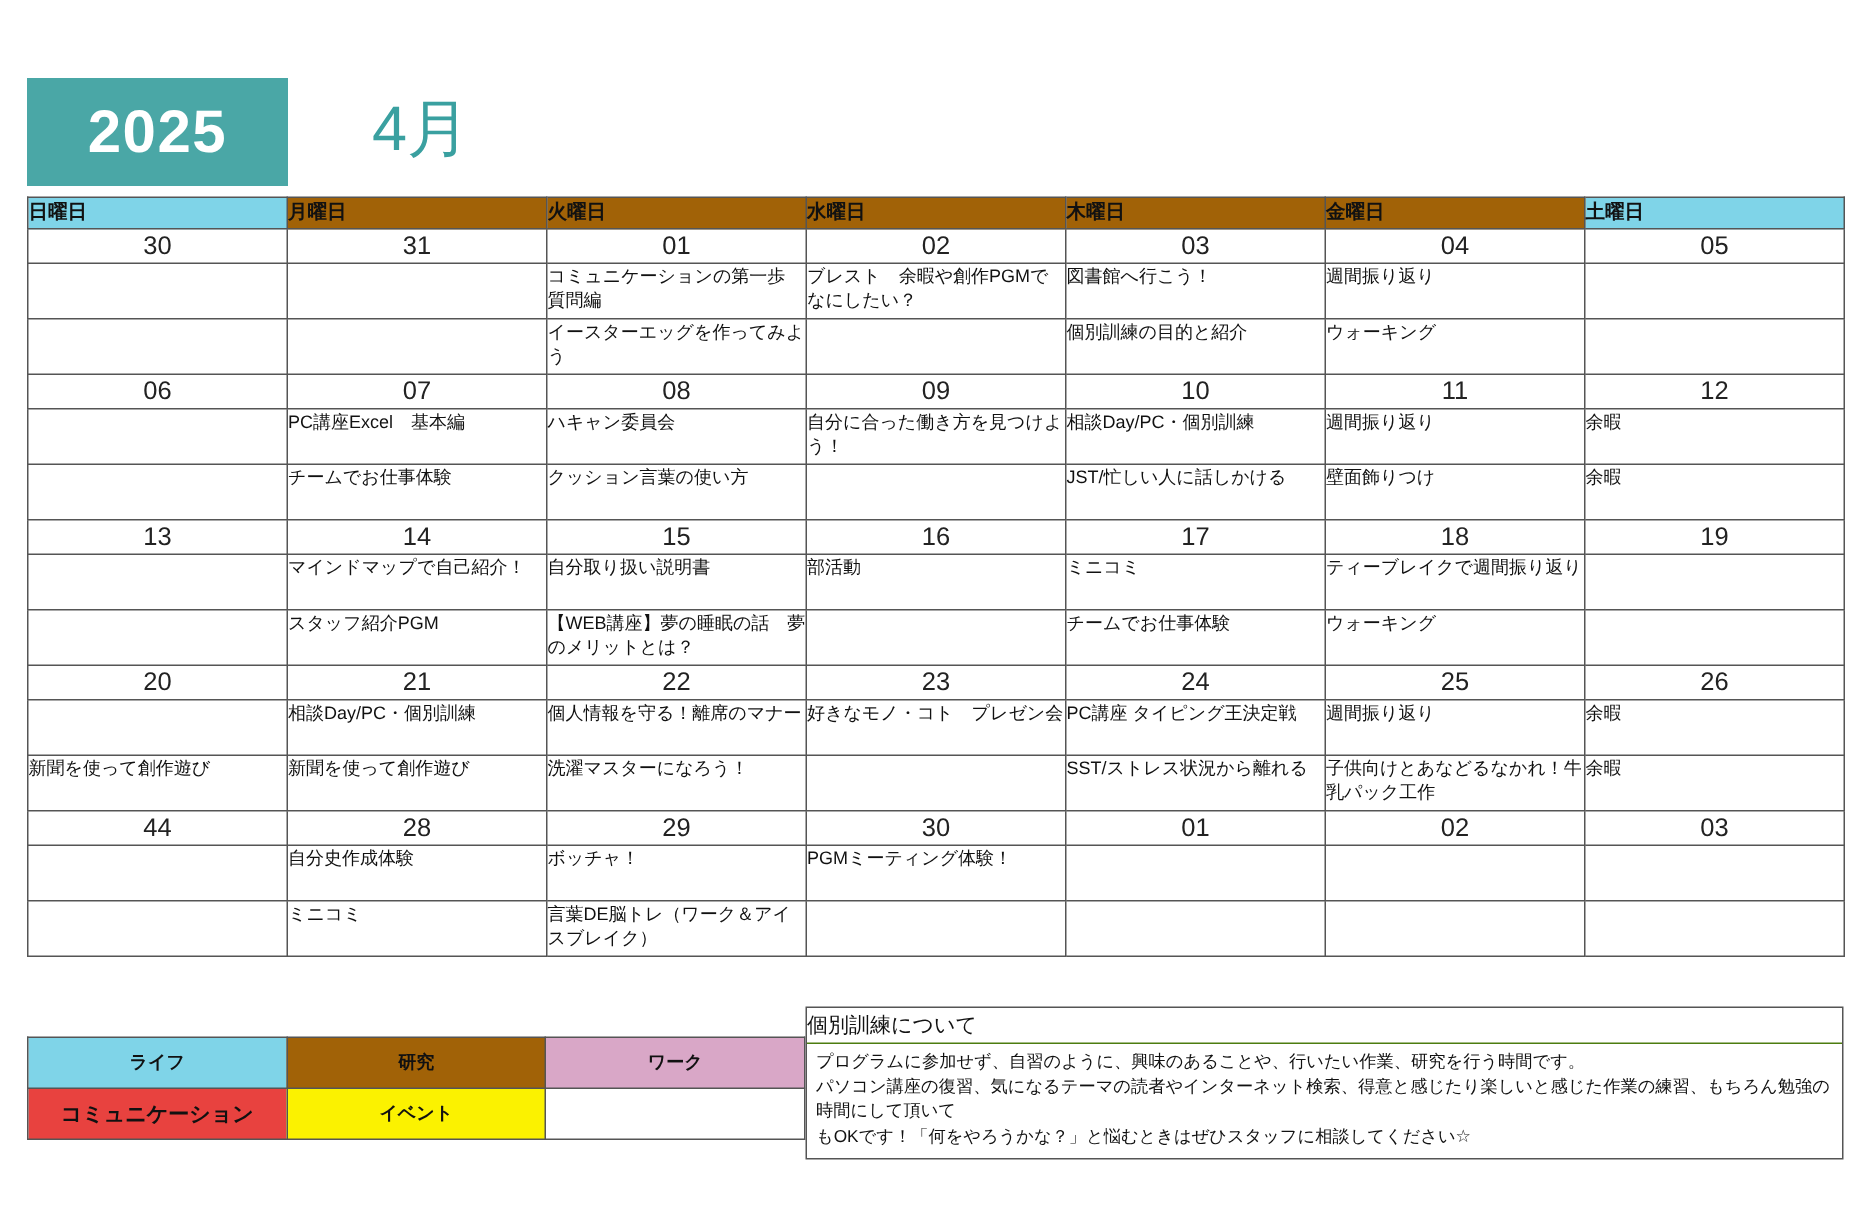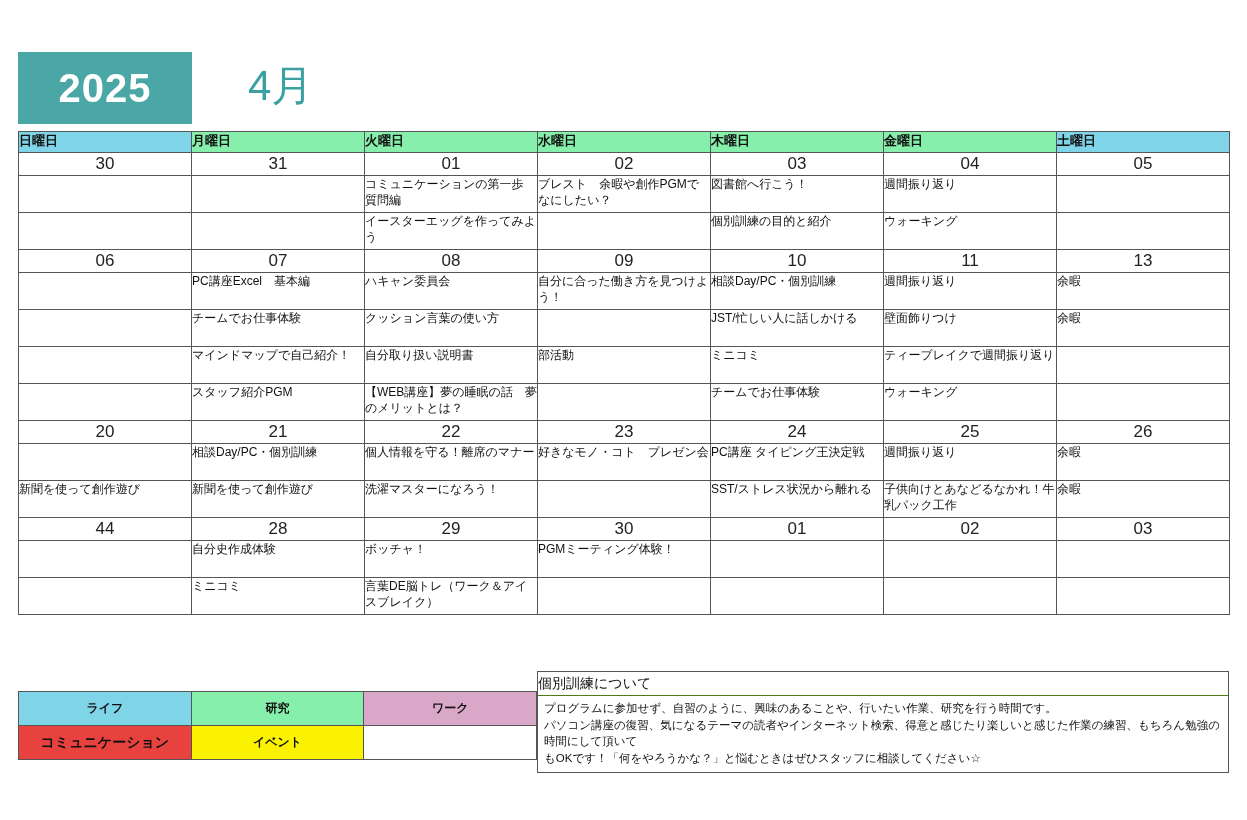--- a/index.html
+++ b/index.html
@@ -98,21 +98,21 @@
   .note-title{
     font-size:14px;font-weight:normal;
     padding:3px 0 2px 0;color:#111;
     border-bottom:1px solid #4d7c0f;
   }
   .note-body{padding:4px 6px;font-size:11.5px;line-height:16px;color:#111;}
   .note-body p{margin:0 0 1px 0;}
 
   
   .bg-cyan{background:#7fd4e8;}
-  .bg-green{background:#86efac;}
+  .bg-green{background:#a16207;}
   .bg-yellow{background:#fbf200;}
   .bg-pink{background:#d9a7c7;}
   .bg-red{background:#e8423f;}
   .bg-white{background:#ffffff;}
 </style>
 </head>
 <body>
 
 <div class="page">
 
@@ -172,39 +172,48 @@
           <td class="evt bg-cyan">ウォーキング</td>
           <td class="evt bg-white"></td>
         </tr>
         <tr>
           <td class="daynum">06</td>
           <td class="daynum">07</td>
           <td class="daynum">08</td>
           <td class="daynum">09</td>
           <td class="daynum">10</td>
           <td class="daynum">11</td>
-          <td class="daynum">13</td>
+          <td class="daynum">12</td>
         </tr>
         <tr>
           <td class="evt bg-white"></td>
           <td class="evt bg-cyan">PC講座Excel　基本編</td>
           <td class="evt bg-red">ハキャン委員会</td>
           <td class="evt bg-red">自分に合った働き方を見つけよう！</td>
           <td class="evt bg-cyan">相談Day/PC・個別訓練</td>
           <td class="evt bg-cyan">週間振り返り</td>
           <td class="evt bg-cyan">余暇</td>
         </tr>
         <tr>
           <td class="evt bg-white"></td>
           <td class="evt bg-pink">チームでお仕事体験</td>
           <td class="evt bg-cyan">クッション言葉の使い方</td>
           <td class="evt bg-white"></td>
           <td class="evt bg-cyan">JST/忙しい人に話しかける</td>
           <td class="evt bg-yellow">壁面飾りつけ</td>
           <td class="evt bg-cyan">余暇</td>
+        </tr>
+        <tr>
+          <td class="daynum">13</td>
+          <td class="daynum">14</td>
+          <td class="daynum">15</td>
+          <td class="daynum">16</td>
+          <td class="daynum">17</td>
+          <td class="daynum">18</td>
+          <td class="daynum">19</td>
         </tr>
         <tr>
           <td class="evt bg-white"></td>
           <td class="evt bg-red">マインドマップで自己紹介！</td>
           <td class="evt bg-white">自分取り扱い説明書</td>
           <td class="evt bg-red">部活動</td>
           <td class="evt bg-red">ミニコミ</td>
           <td class="evt bg-cyan">ティーブレイクで週間振り返り</td>
           <td class="evt bg-white"></td>
         </tr>

